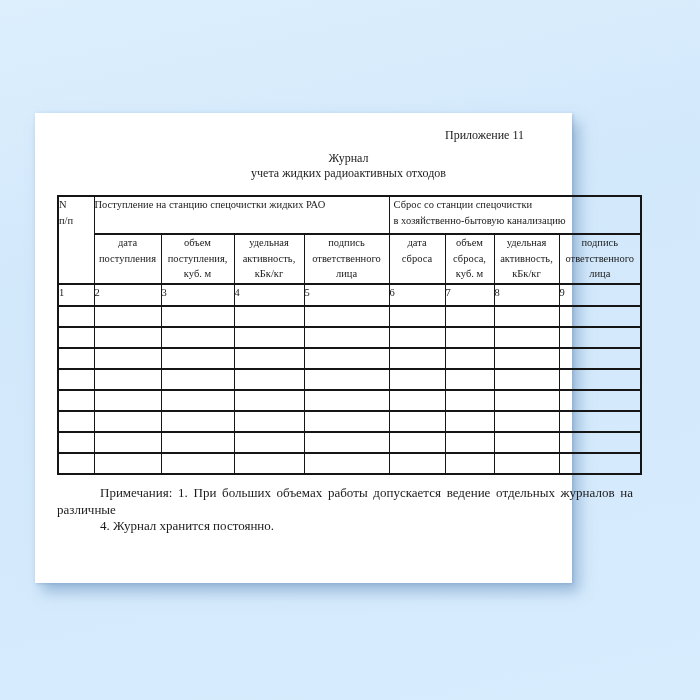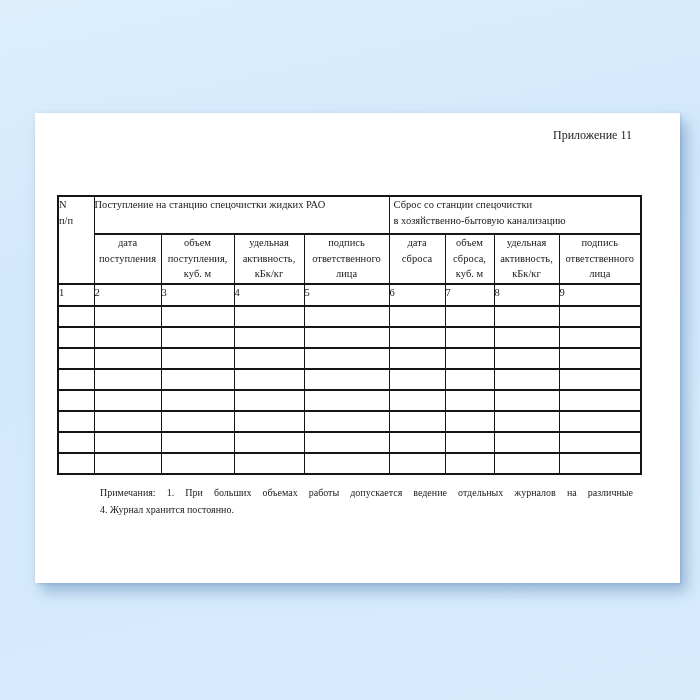--- a/index.html
+++ b/index.html
@@ -3,21 +3,21 @@
 <meta charset="utf-8">
 <style>
   html,body{margin:0;padding:0;}
   body{
     width:700px;height:700px;position:relative;overflow:hidden;
     background:linear-gradient(168deg,#ddeffd 0%,#d2e8fb 35%,#d7ecfd 100%);
     font-family:"Liberation Serif","DejaVu Serif",serif;
     color:#1b1b1b;
   }
   .page{
-    position:absolute;left:35px;top:113px;width:645px;height:470px;
+    position:absolute;left:35px;top:113px;width:537px;height:470px;
     background:#ffffff;
     box-shadow:7px 9px 13px rgba(105,145,190,.55),1px 1px 3px rgba(120,155,200,.45);
   }
   .annex{position:absolute;top:15px;right:48px;font-size:12px;white-space:nowrap;}
   .title{position:absolute;left:22px;top:38px;width:583px;text-align:center;font-size:12px;line-height:15px;}
   .title div{white-space:nowrap;}
 
   table.journal{
     position:absolute;left:22px;top:82px;width:583px;
     border-collapse:collapse;table-layout:fixed;
@@ -34,32 +34,34 @@
   tr.sub-row{height:50px;margin-left:20px;}
   tr.num-row{height:22px;}
   tr.data-row{height:21px;}
   td.cell-n{text-align:left;padding:2px 0 0 4px;white-space:pre-line;}
   td.group1{text-align:left;padding:3px 0 0 10px;margin-top:24px;}
   td.group2{padding:2px 0 0 0;}
   td.group2 .g2inner{width:210px;margin-left:4px;text-align:left;white-space:pre-line;}
   td.sub{text-align:center;padding-top:2px;white-space:pre-line;}
   td.num{text-align:left;padding-left:20%;font-size:11px;line-height:18px;}
 
-  .notes{position:absolute;left:22px;top:372px;width:576px;font-size:10px;line-height:16.5px;}
+  .notes{position:absolute;left:22px;top:372px;width:576px;font-size:13px;line-height:16.5px;}
   .jline{text-align:justify;text-align-last:justify;text-indent:43px;}
   .iline{text-indent:43px;}
 </style>
 </head>
 <body>
 
 <div class="page">
 
   <div class="annex">Приложение 11</div>
 
   <div class="title">
+    <div>Журнал</div>
+    <div>учета жидких  радиоактивных отходов</div>
   </div>
 
   <table class="journal">
     <colgroup>
       <col style="width:36px">
         <col style="width:67px">
         <col style="width:73px">
       <col style="width:70px">
         <col style="width:85px">
         <col style="width:56px">

